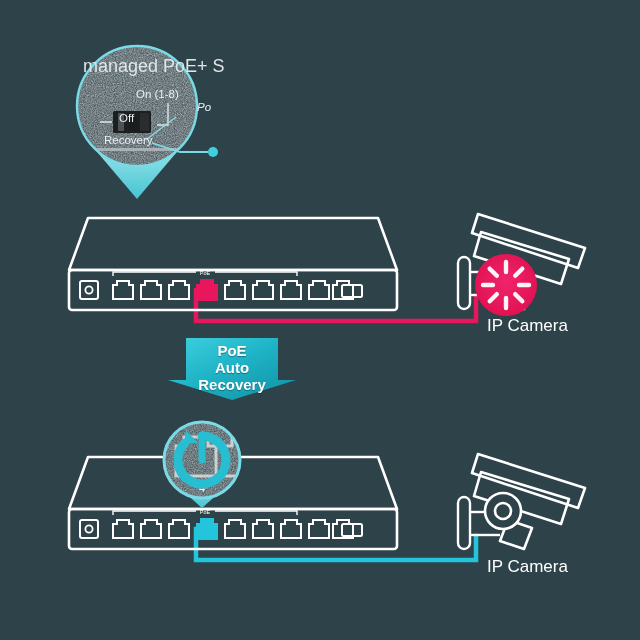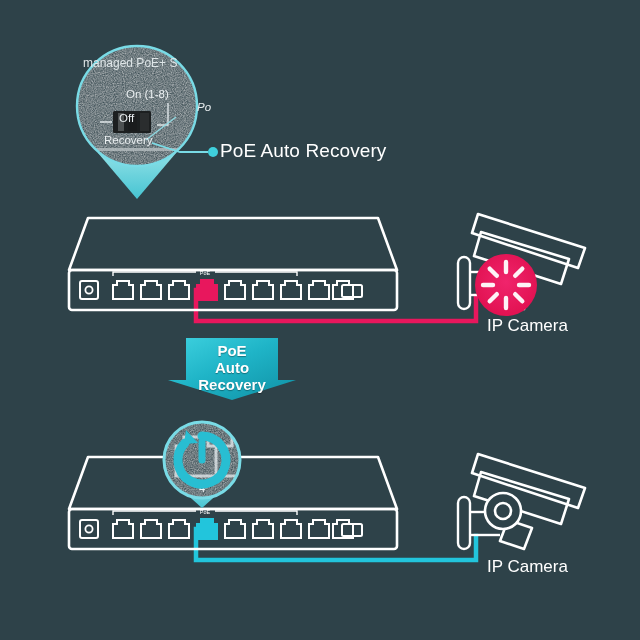--- a/index.html
+++ b/index.html
@@ -61,22 +61,22 @@
     line-height: 17px;
     font-family: "Liberation Sans", sans-serif;
     text-shadow: 0 1px 1px rgba(0,0,0,.35);
   }
   .mag-text {
     position: absolute;
     color: #e9eef0;
     font-family: "Liberation Sans", sans-serif;
     white-space: nowrap;
   }
-  #mag-title   { left: 83px;  top: 56px;  font-size: 12px; color:#dfe6e8;}
-  #mag-on      { left: 126px; top: 88px;  font-size: 11.5px; }
+  #mag-title   { left: 83px;  top: 56px;  font-size: 18px; color:#dfe6e8;}
+  #mag-on      { left: 136px; top: 88px;  font-size: 11.5px; }
   #mag-off     { left: 83px;  top: 112px; font-size: 11.5px; padding-left: 36px; }
   #mag-recov   { left: 104px; top: 134px; font-size: 11.5px; }
   #mag-po      { left: 197px; top: 101px; font-size: 11.5px; font-style: italic; }
 </style>
 </head>
 <body>
 
 <div id="stage">
 
   <svg width="640" height="640" viewBox="0 0 640 640">
@@ -272,21 +272,20 @@
       <circle cx="213" cy="152" r="5" fill="#3fd0dd"></circle>
     </g>
   </svg>
 
   <div class="mag-text" id="mag-title">managed PoE+ S</div>
   <div class="mag-text" id="mag-on">On (1-8)</div>
   <div class="mag-text" id="mag-off">Off</div>
   <div class="mag-text" id="mag-recov">Recovery</div>
   <div class="mag-text" id="mag-po">Po</div>
 
-  <div class="lbl" id="callout-label">PoE Auto Recovery</div>
 
   <div class="arrow-text">
     <div>PoE</div>
     <div>Auto</div>
     <div>Recovery</div>
   </div>
 
   <div class="lbl" id="cam-top-label">IP Camera</div>
   <div class="lbl" id="cam-bottom-label">IP Camera</div>
 

